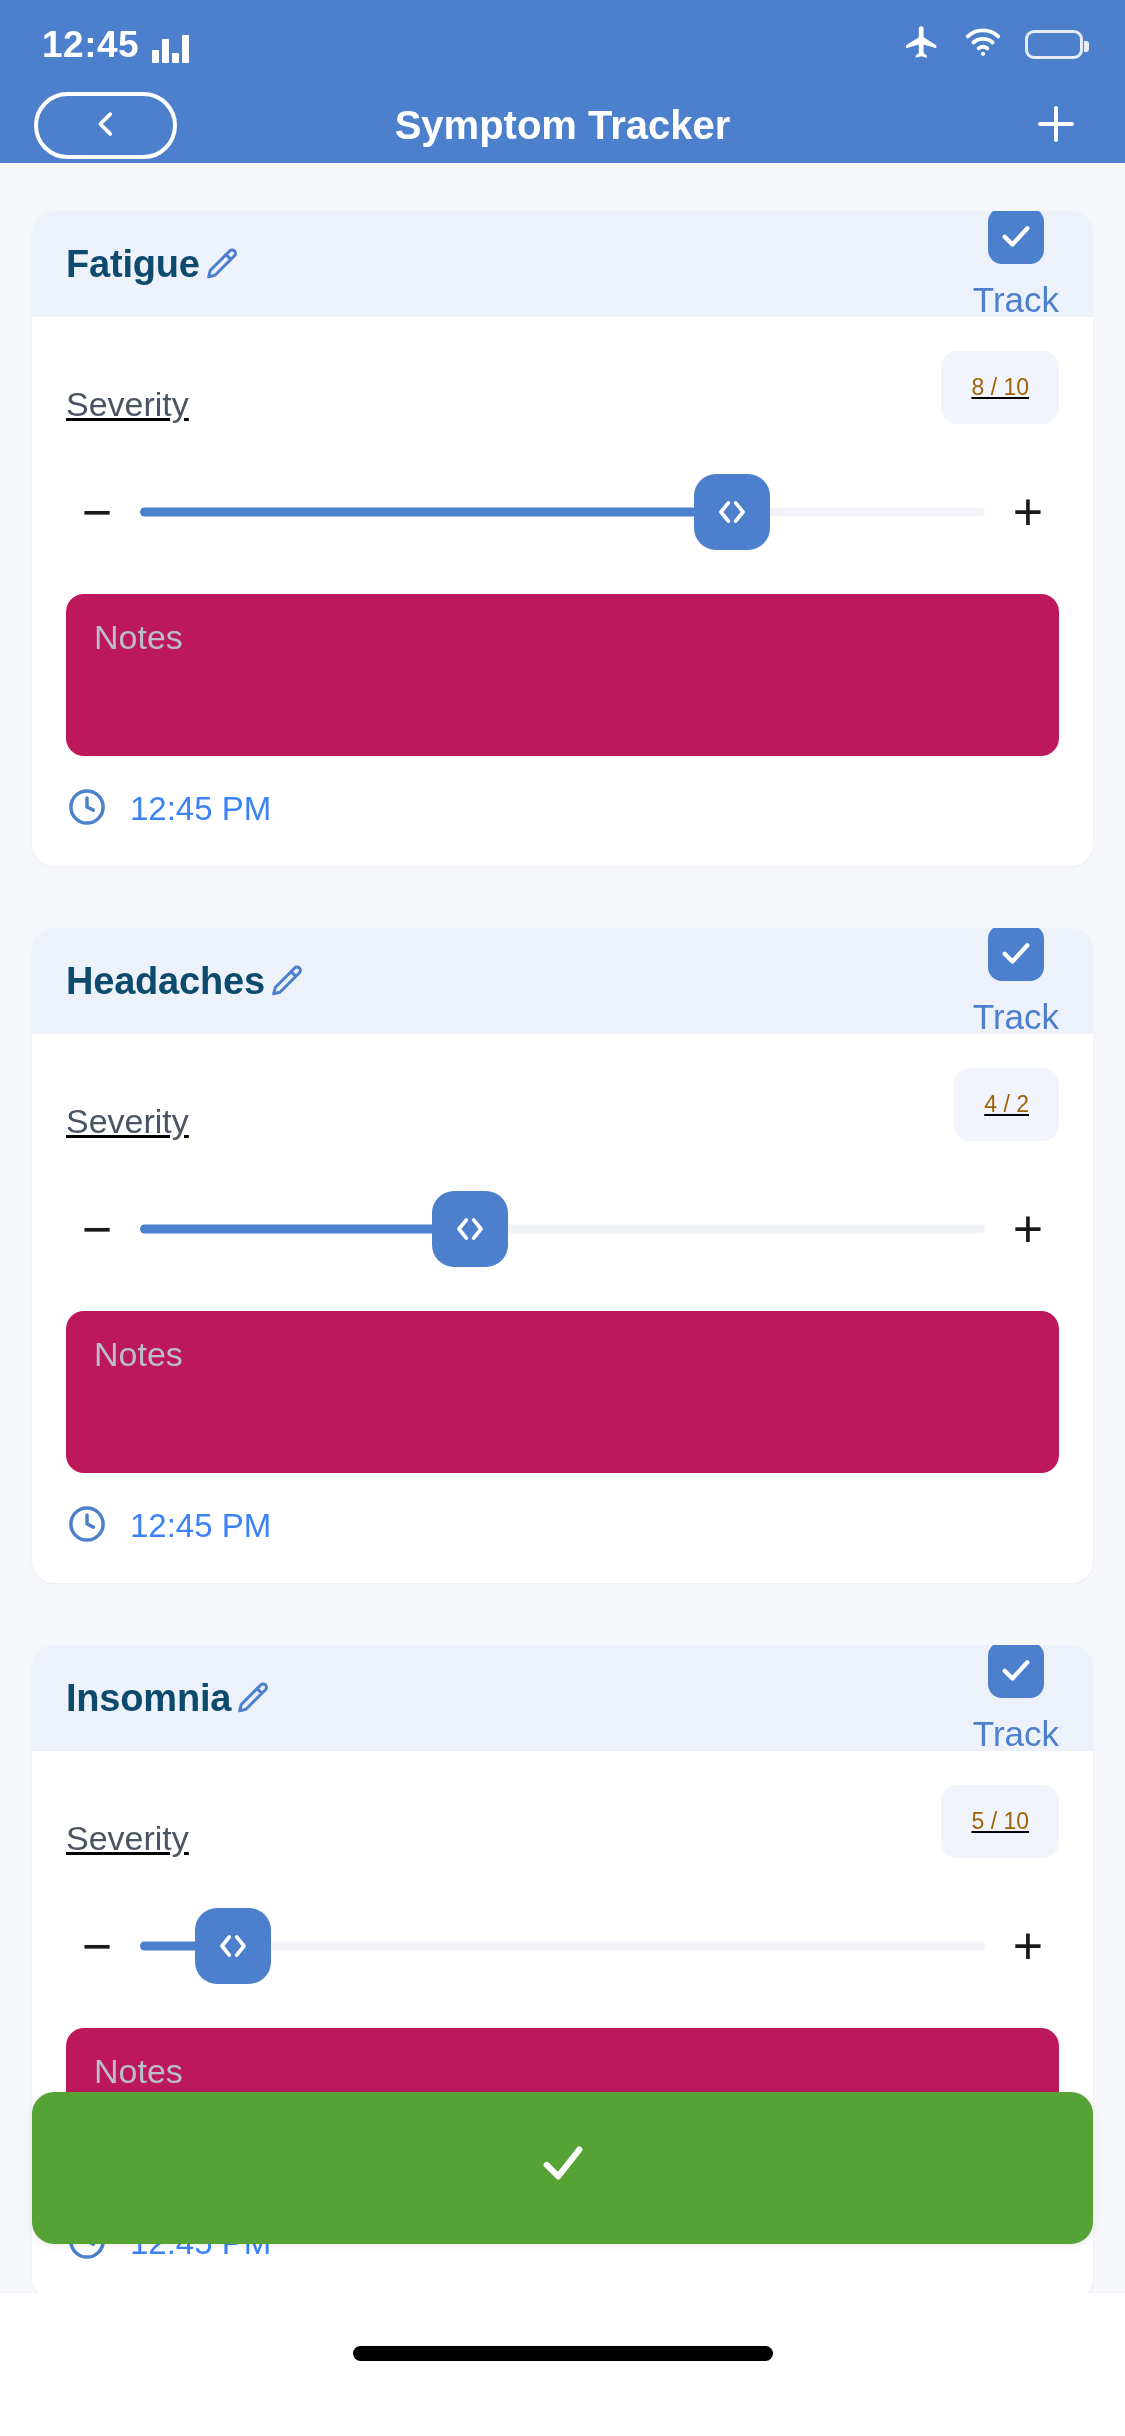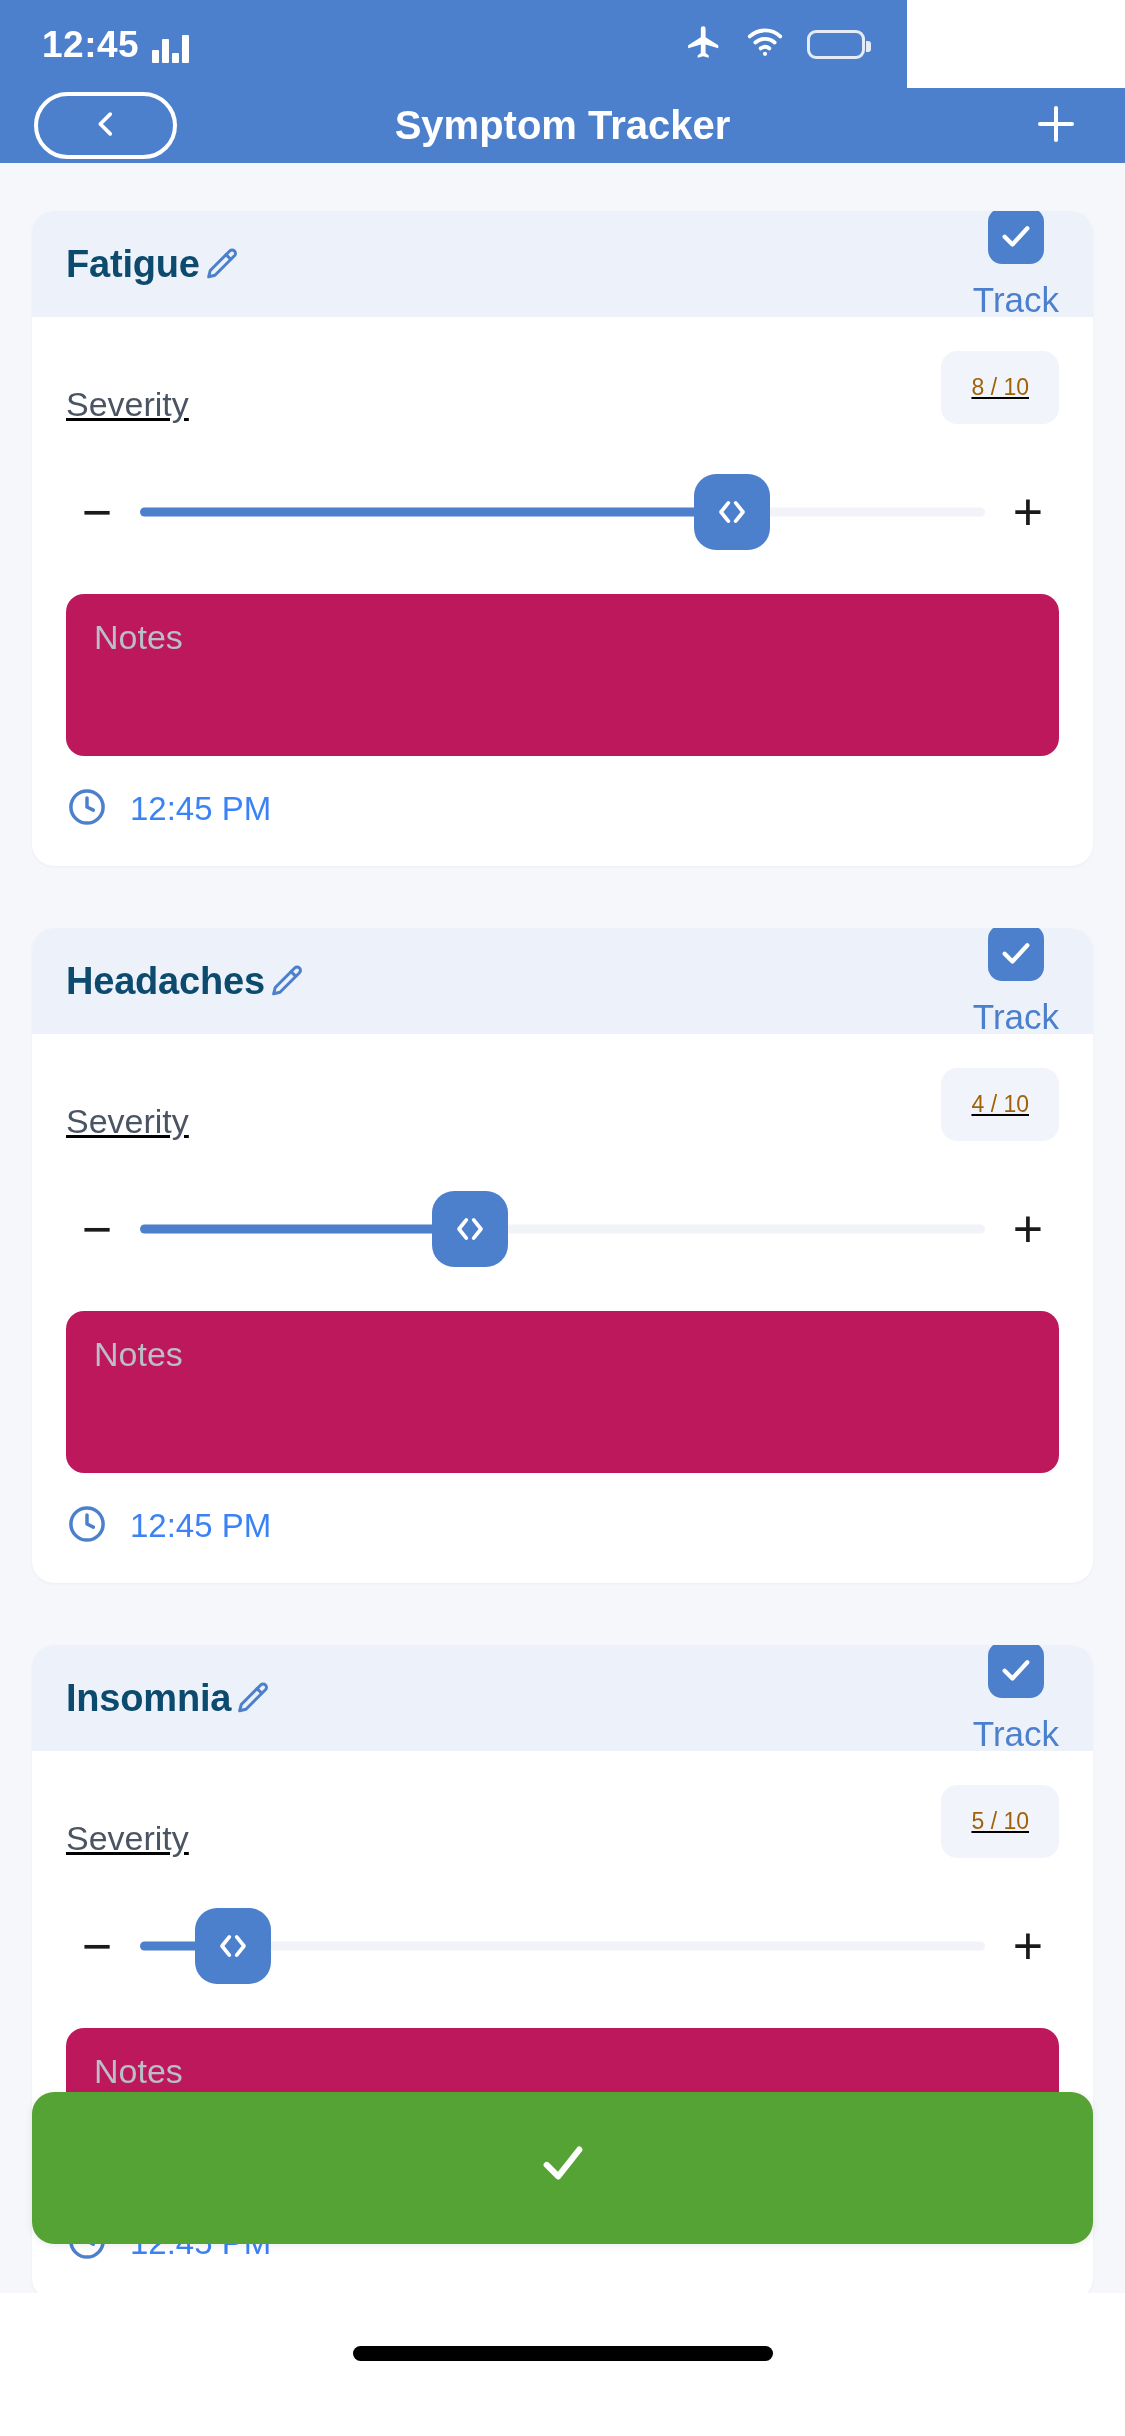--- a/index.html
+++ b/index.html
@@ -6,21 +6,21 @@
   html, body {
     width:1125px; height:2436px;
     background:#ffffff;
     font-family:"Liberation Sans", sans-serif;
     overflow:hidden;
   }
   #phone { position:relative; width:1125px; height:2436px; background:#ffffff; }
 
   
   .statusbar {
-    position:absolute; top:0; left:0; width:907px; height:88px;
+    position:absolute; top:0; left:0; width:1125px; height:88px;
     background:#4d80cc; display:flex; align-items:center;
     padding:0 42px; color:#ffffff;
   }
   .sb-left { display:flex; align-items:flex-end; gap:13px; }
   .sb-time { font-size:37px; font-weight:600; letter-spacing:0.5px; line-height:1; }
   .sb-bars { display:flex; align-items:flex-end; gap:3px; height:28px; }
   .sb-bars i { display:block; width:7px; background:#ffffff; border-radius:1px; }
   .sb-bars i:nth-child(1){ height:13px; }
   .sb-bars i:nth-child(2){ height:24px; }
   .sb-bars i:nth-child(3){ height:10px; }
@@ -252,21 +252,21 @@
             <svg width="34" height="34" viewBox="0 0 24 24" fill="none" stroke="#ffffff" stroke-width="3" stroke-linecap="round" stroke-linejoin="round">
               <polyline points="4 12.5 9.5 18 20 6.5"></polyline>
             </svg>
           </span>
           <span class="track-label">Track</span>
         </span>
       </div>
       <div class="card-body">
         <div class="sev-row">
           <span class="sev-label">Severity</span>
-          <span class="sev-badge">4 / 10</span>
+          <span class="sev-badge">4 / 2</span>
         </div>
         <div class="slider-row">
           <span class="step-btn">−</span>
           <span class="track-area">
             <span class="rail"></span>
             <span class="fill" style="width:39%"></span>
             <span class="thumb" style="left:39%">
               <svg width="44" height="44" viewBox="0 0 24 24" fill="none" stroke="#ffffff" stroke-width="2" stroke-linecap="round" stroke-linejoin="round">
                 <polyline points="10 7 6 12 10 17"></polyline>
                 <polyline points="14 7 18 12 14 17"></polyline>

